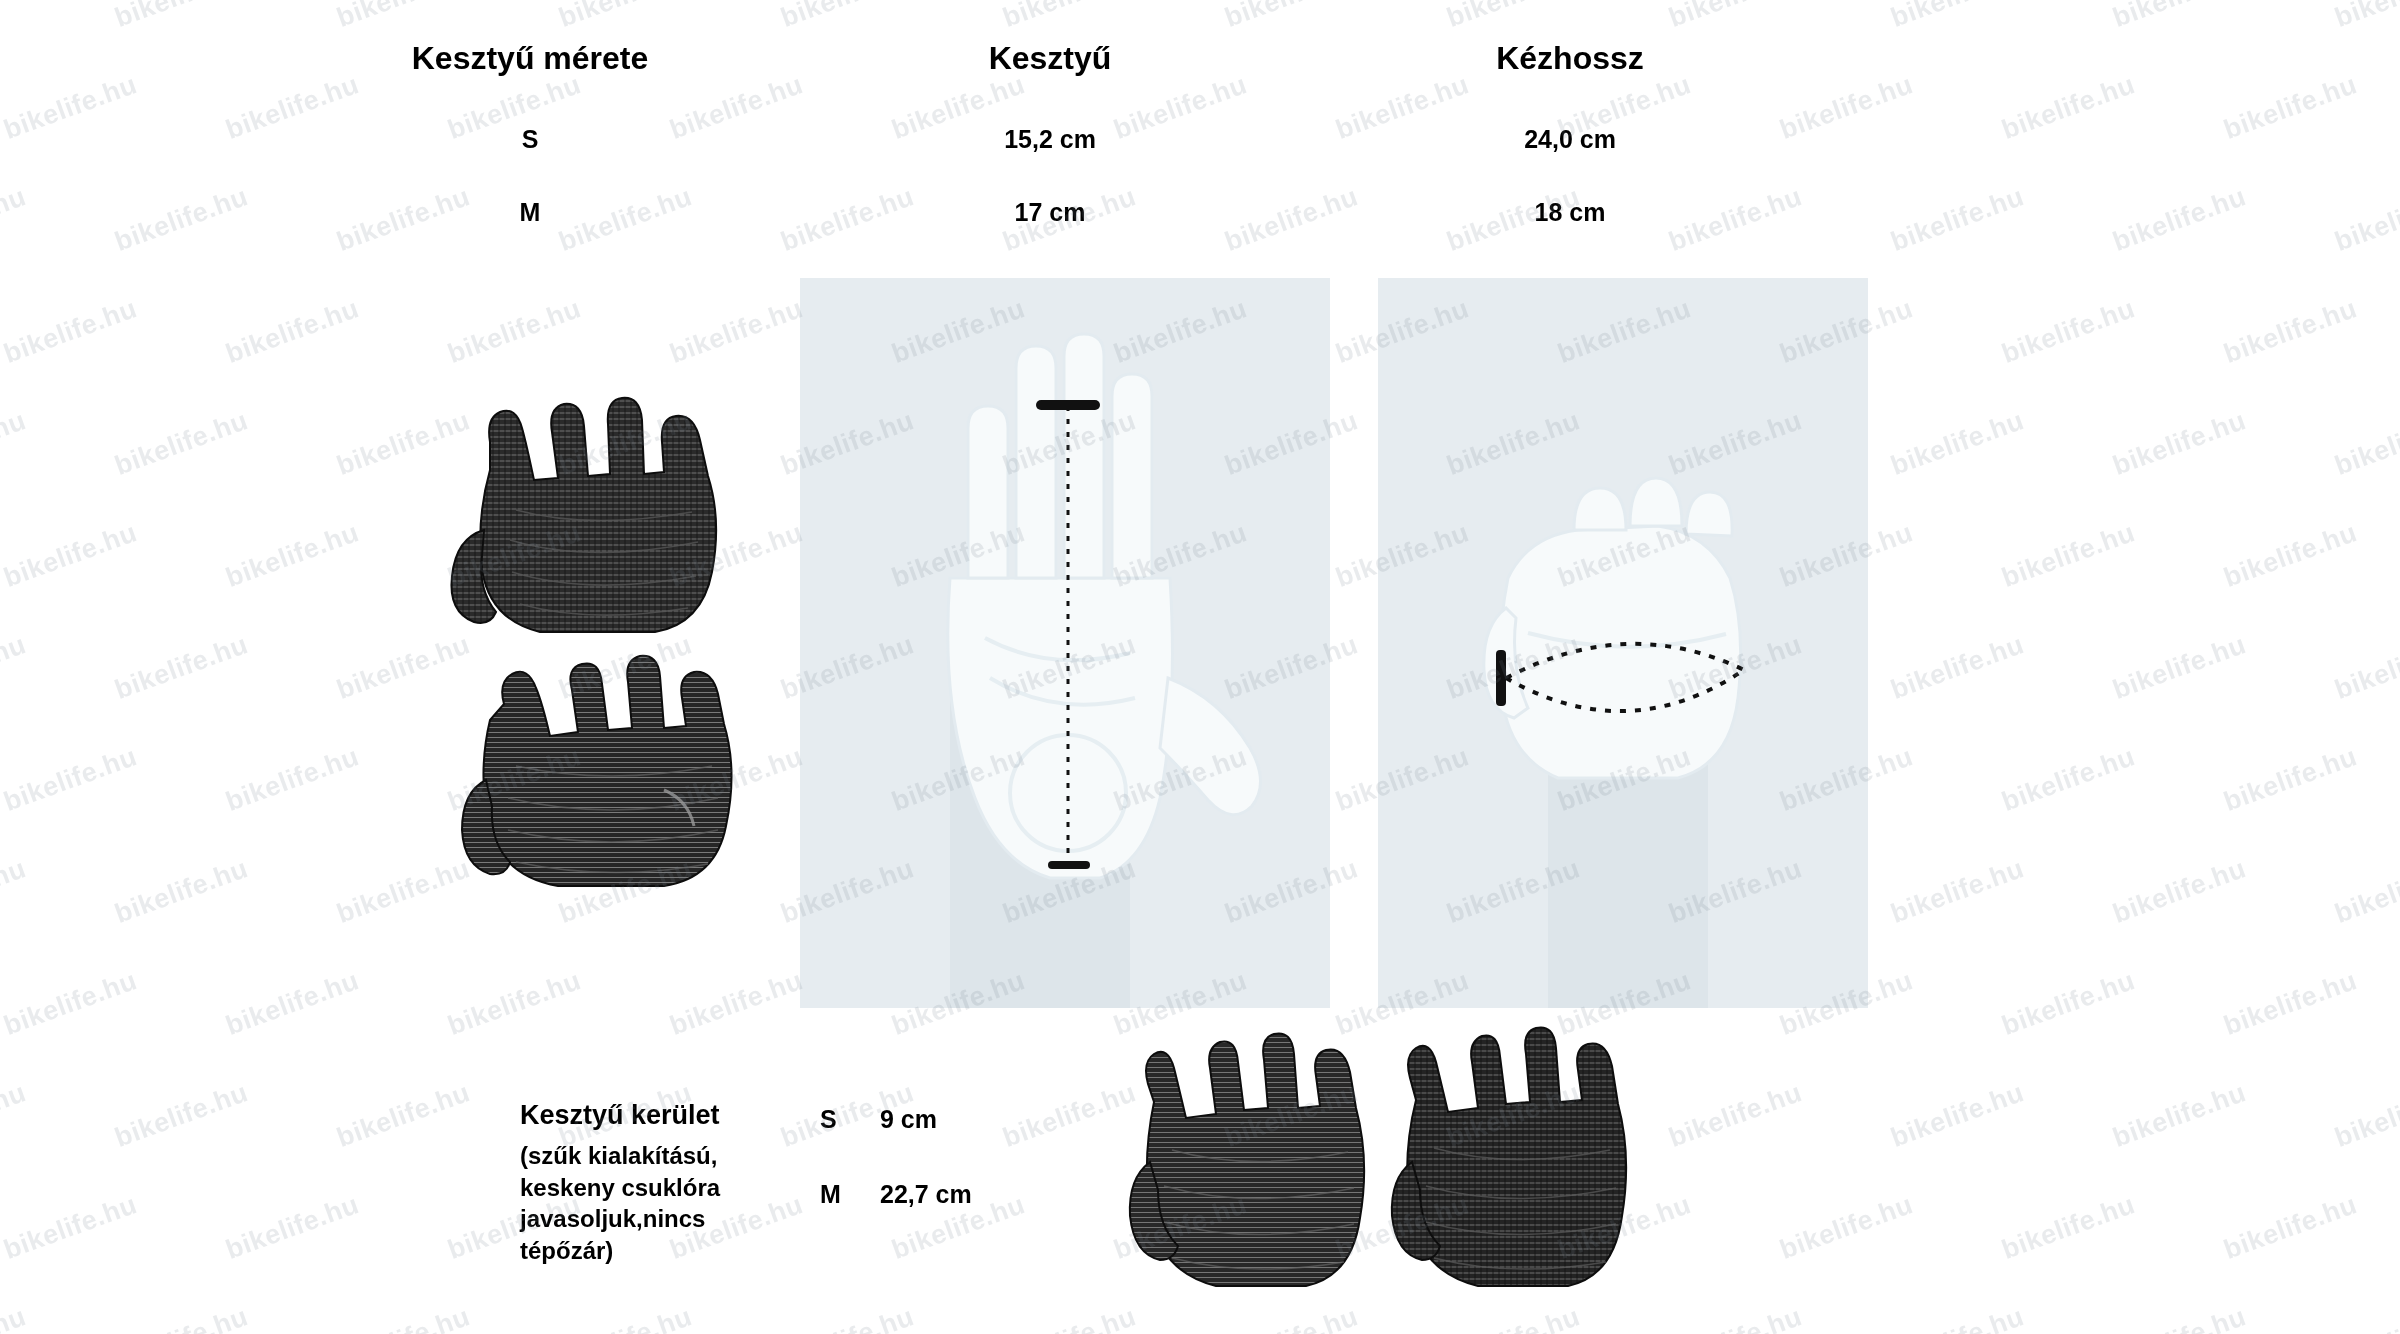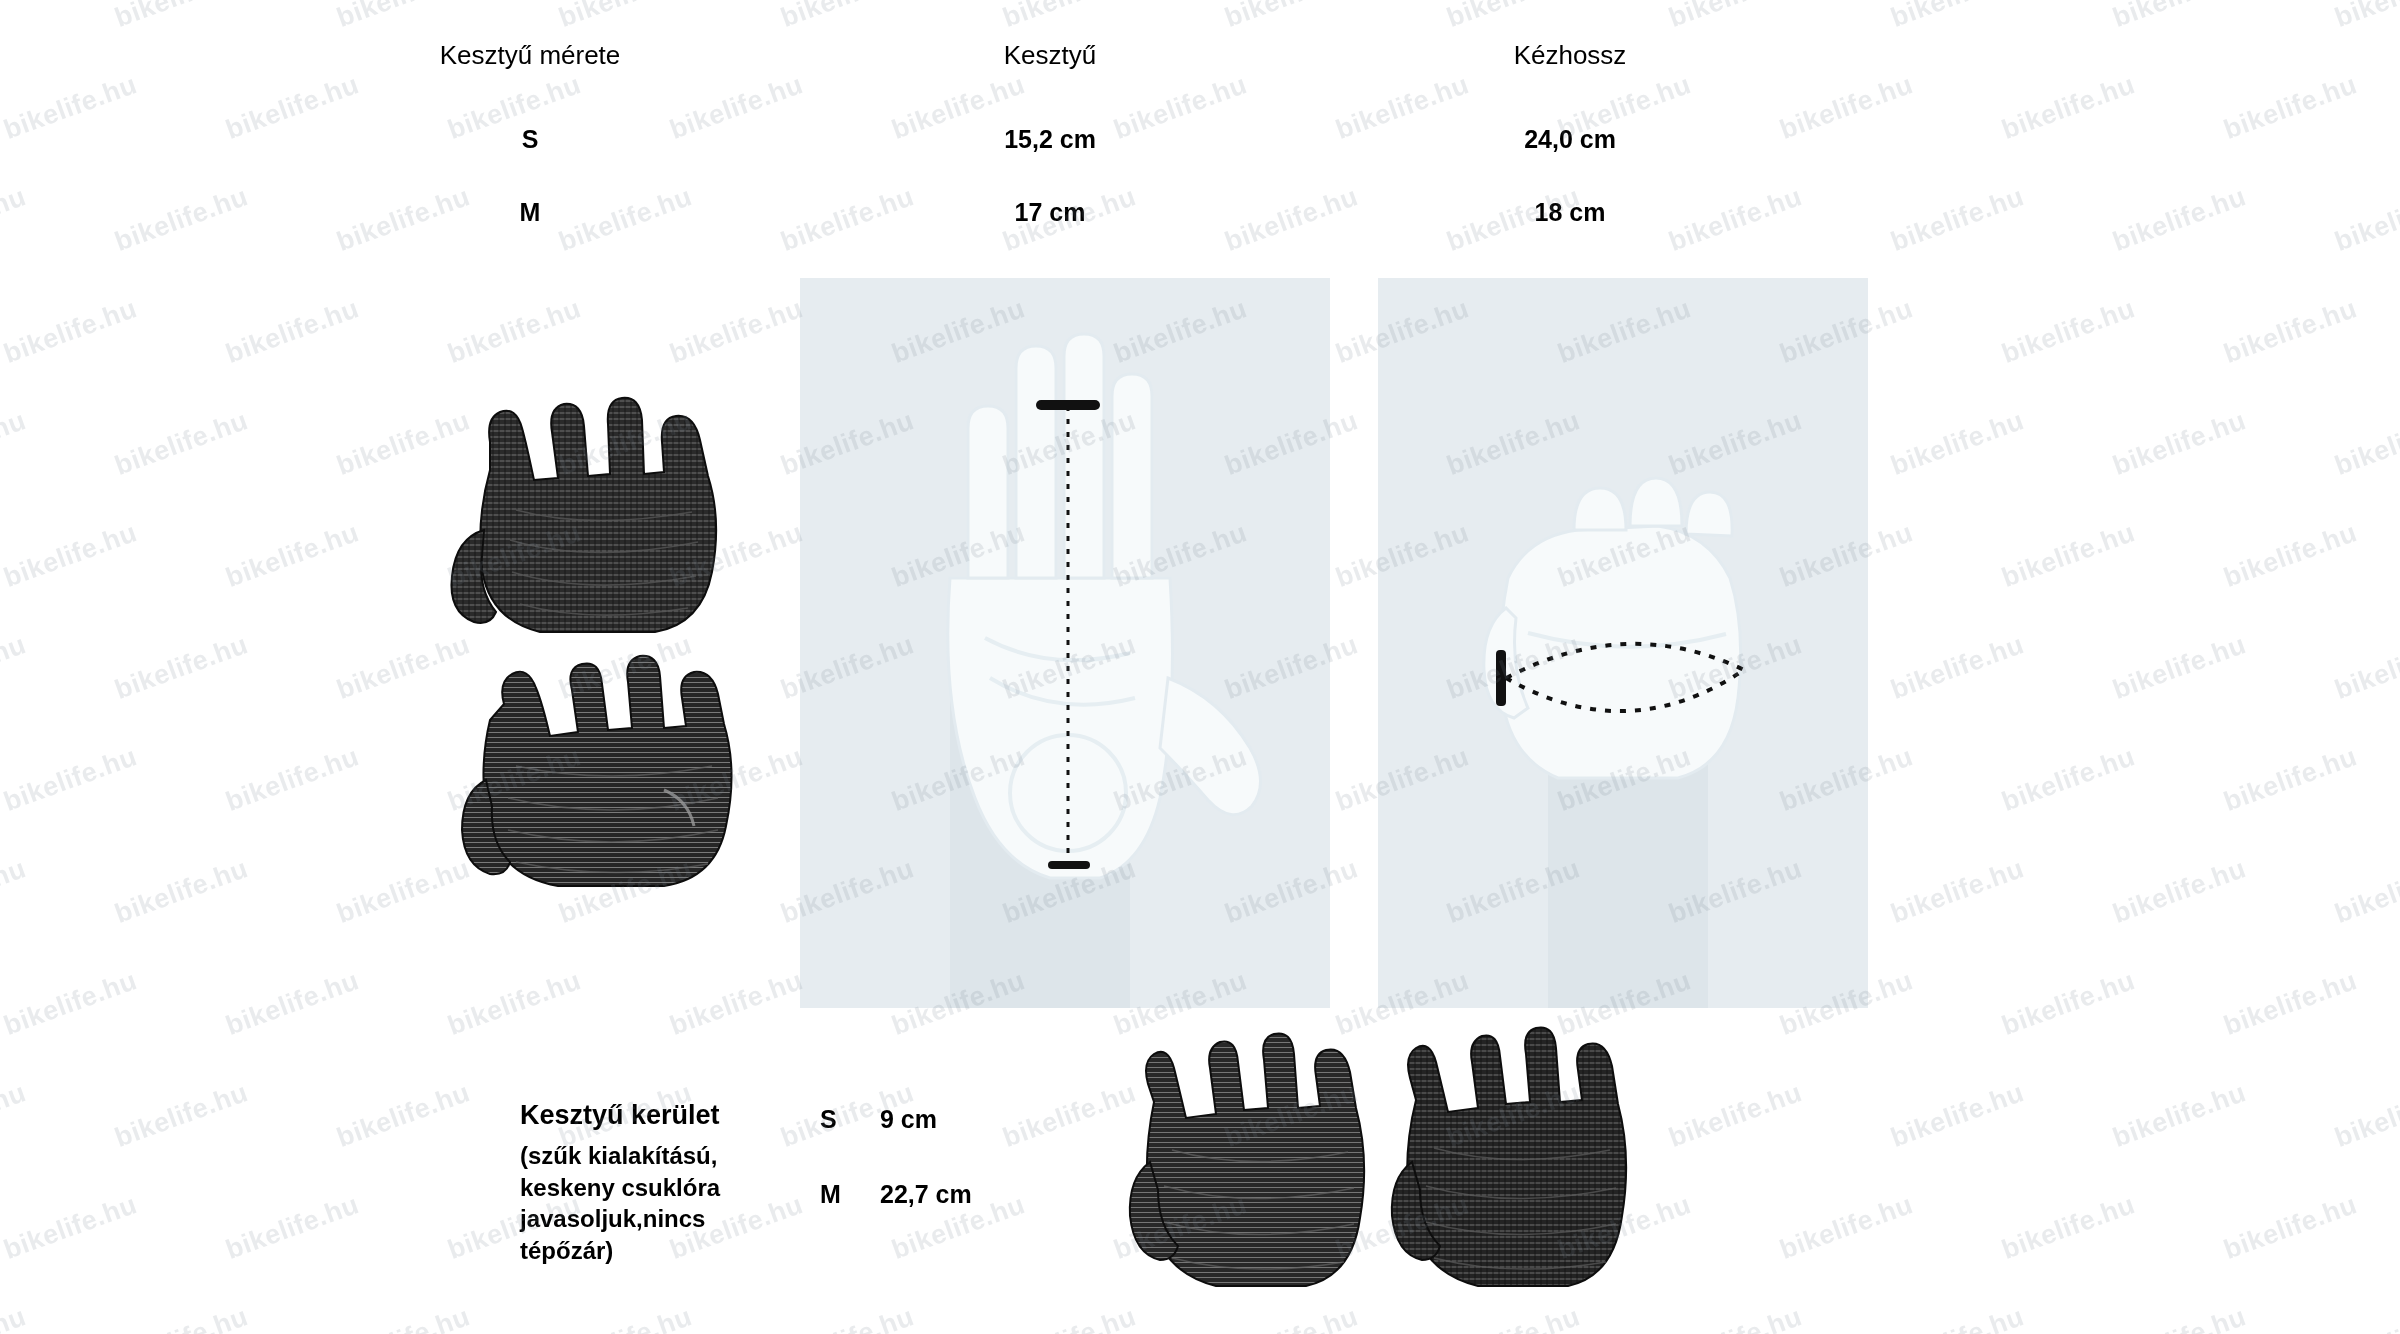--- a/index.html
+++ b/index.html
@@ -34,22 +34,22 @@
     white-space: nowrap;
     letter-spacing: 0.5px;
   }
 
   
   .sizechart {
     position: absolute;
     z-index: 10;
   }
   .col-head {
-    font-size: 26px;
-    font-weight: 400;
+    font-size: 32px;
+    font-weight: 700;
     text-align: center;
   }
   .cell {
     font-size: 25px;
     font-weight: 700;
     text-align: center;
   }
 
   #col-size   { left: 380px;  top: 40px;  width: 300px; }
   #col-length { left: 900px;  top: 40px;  width: 300px; }

